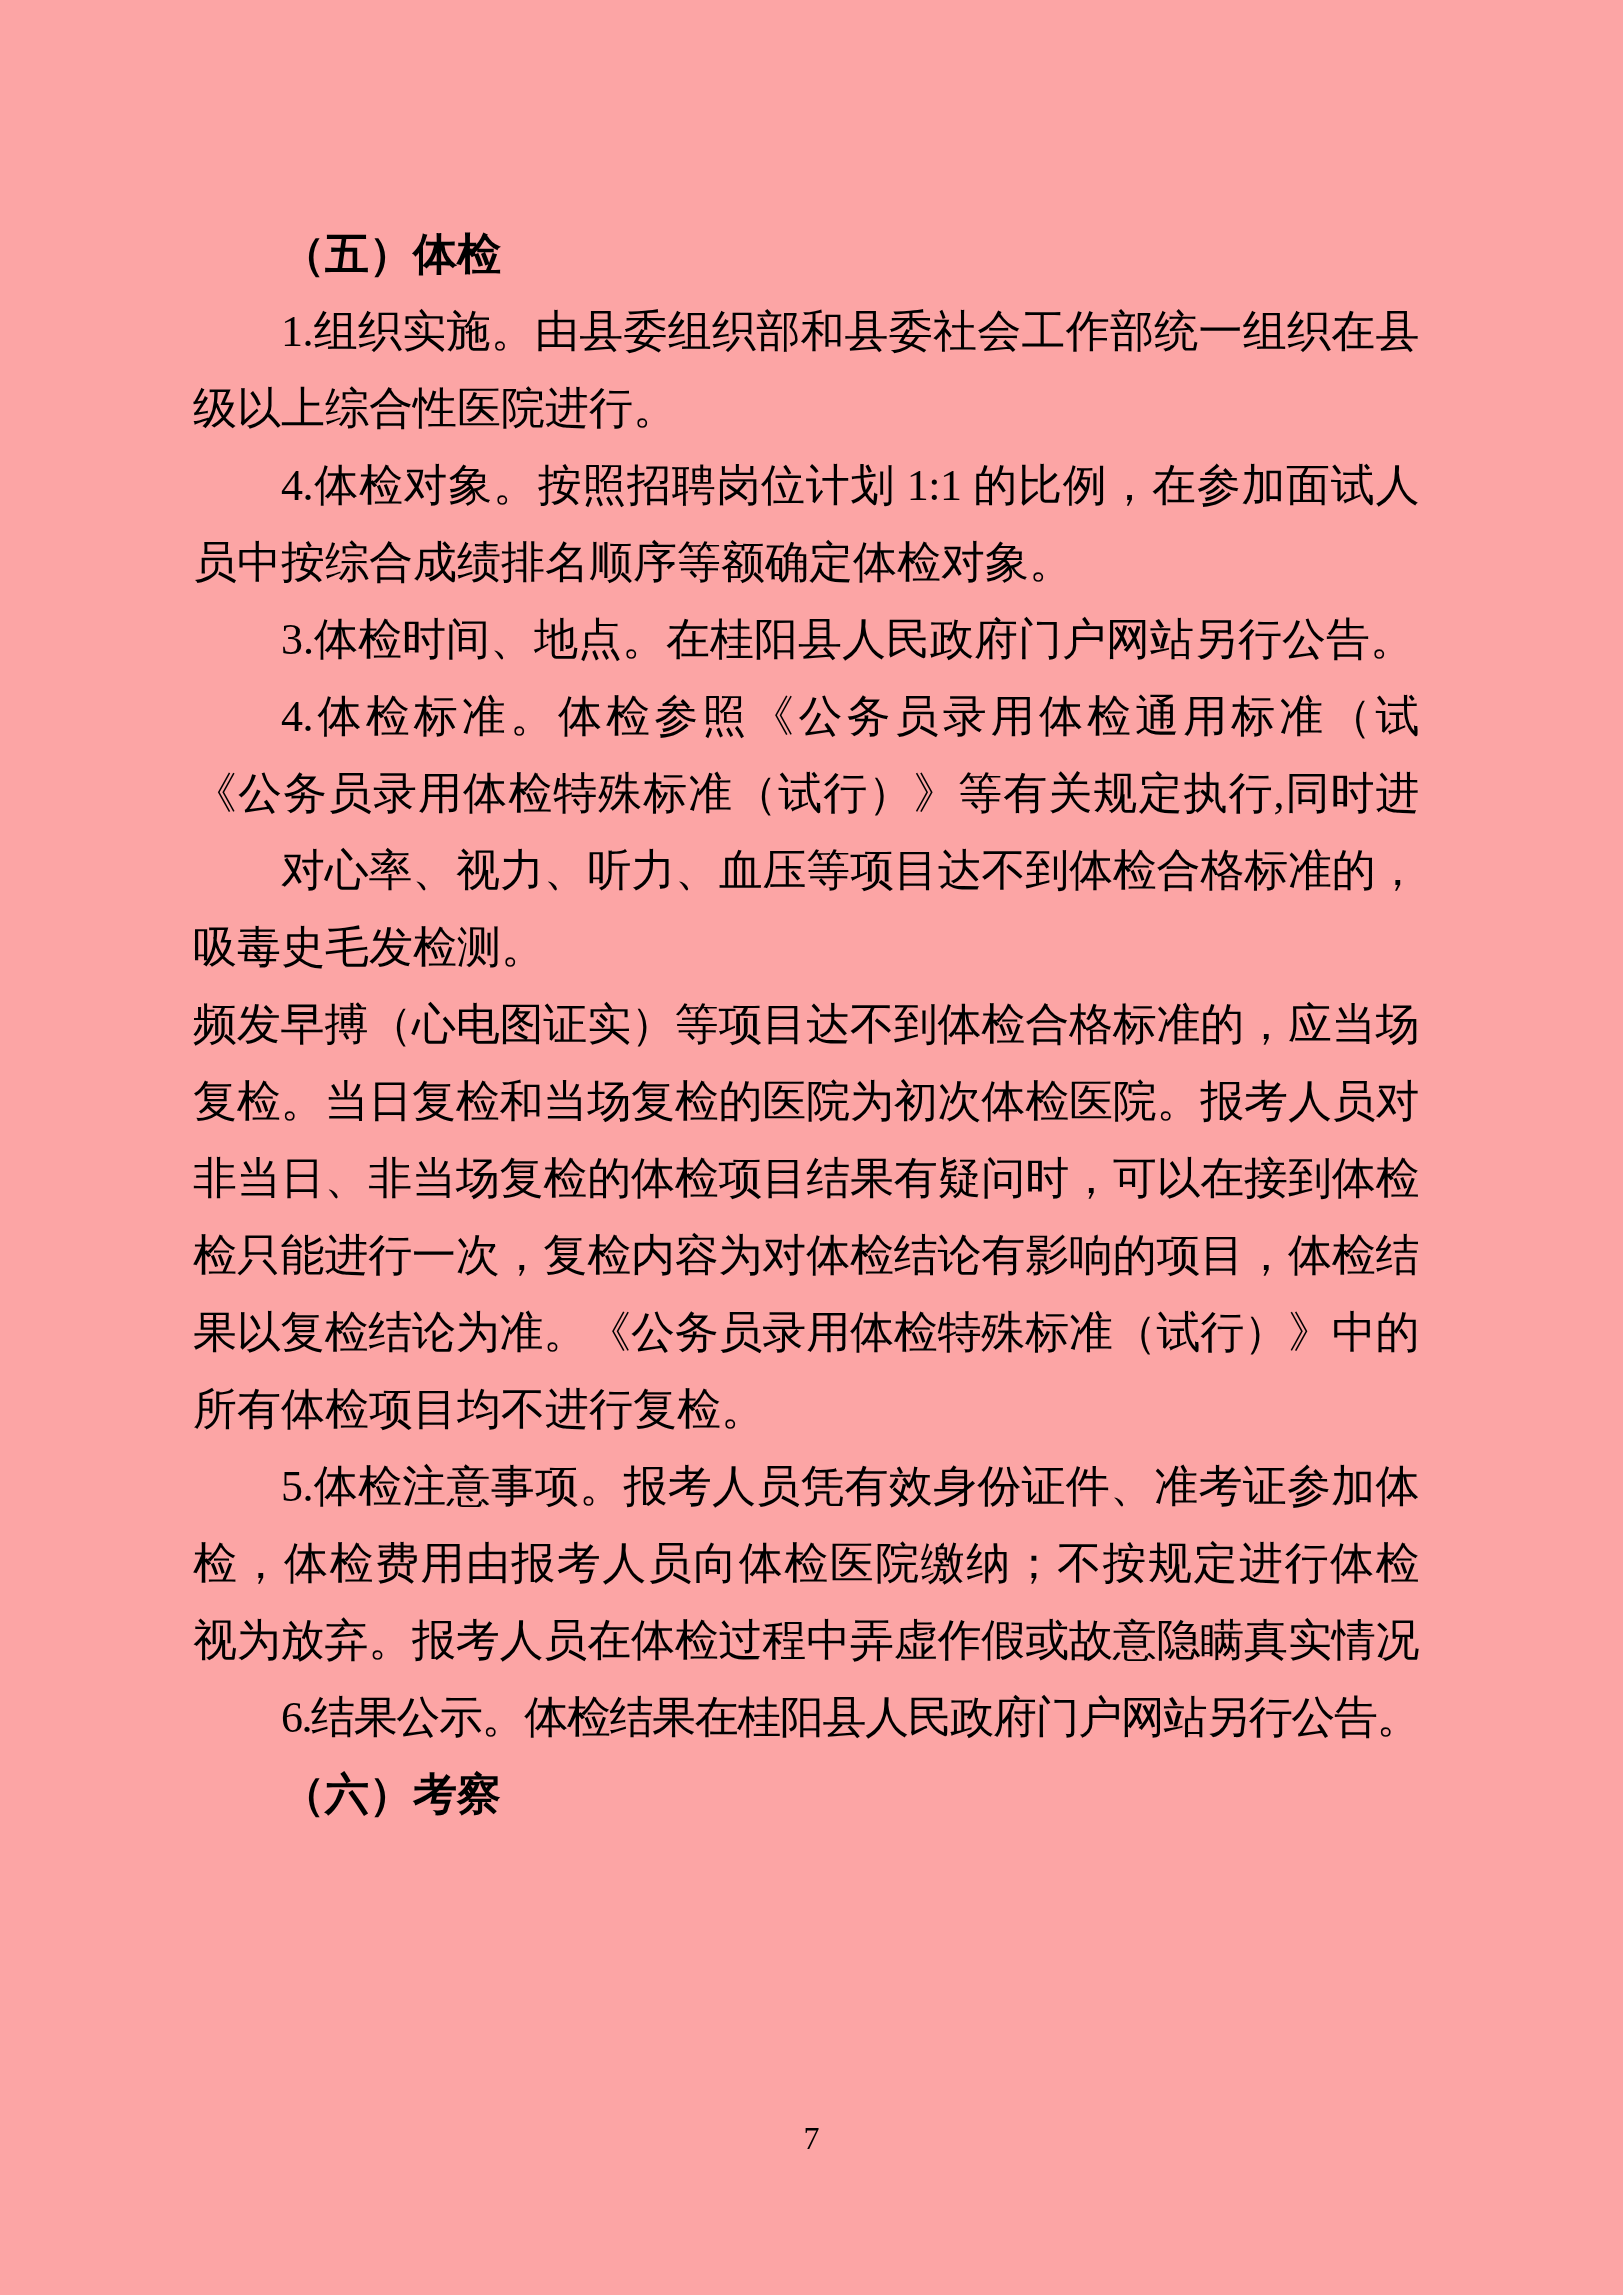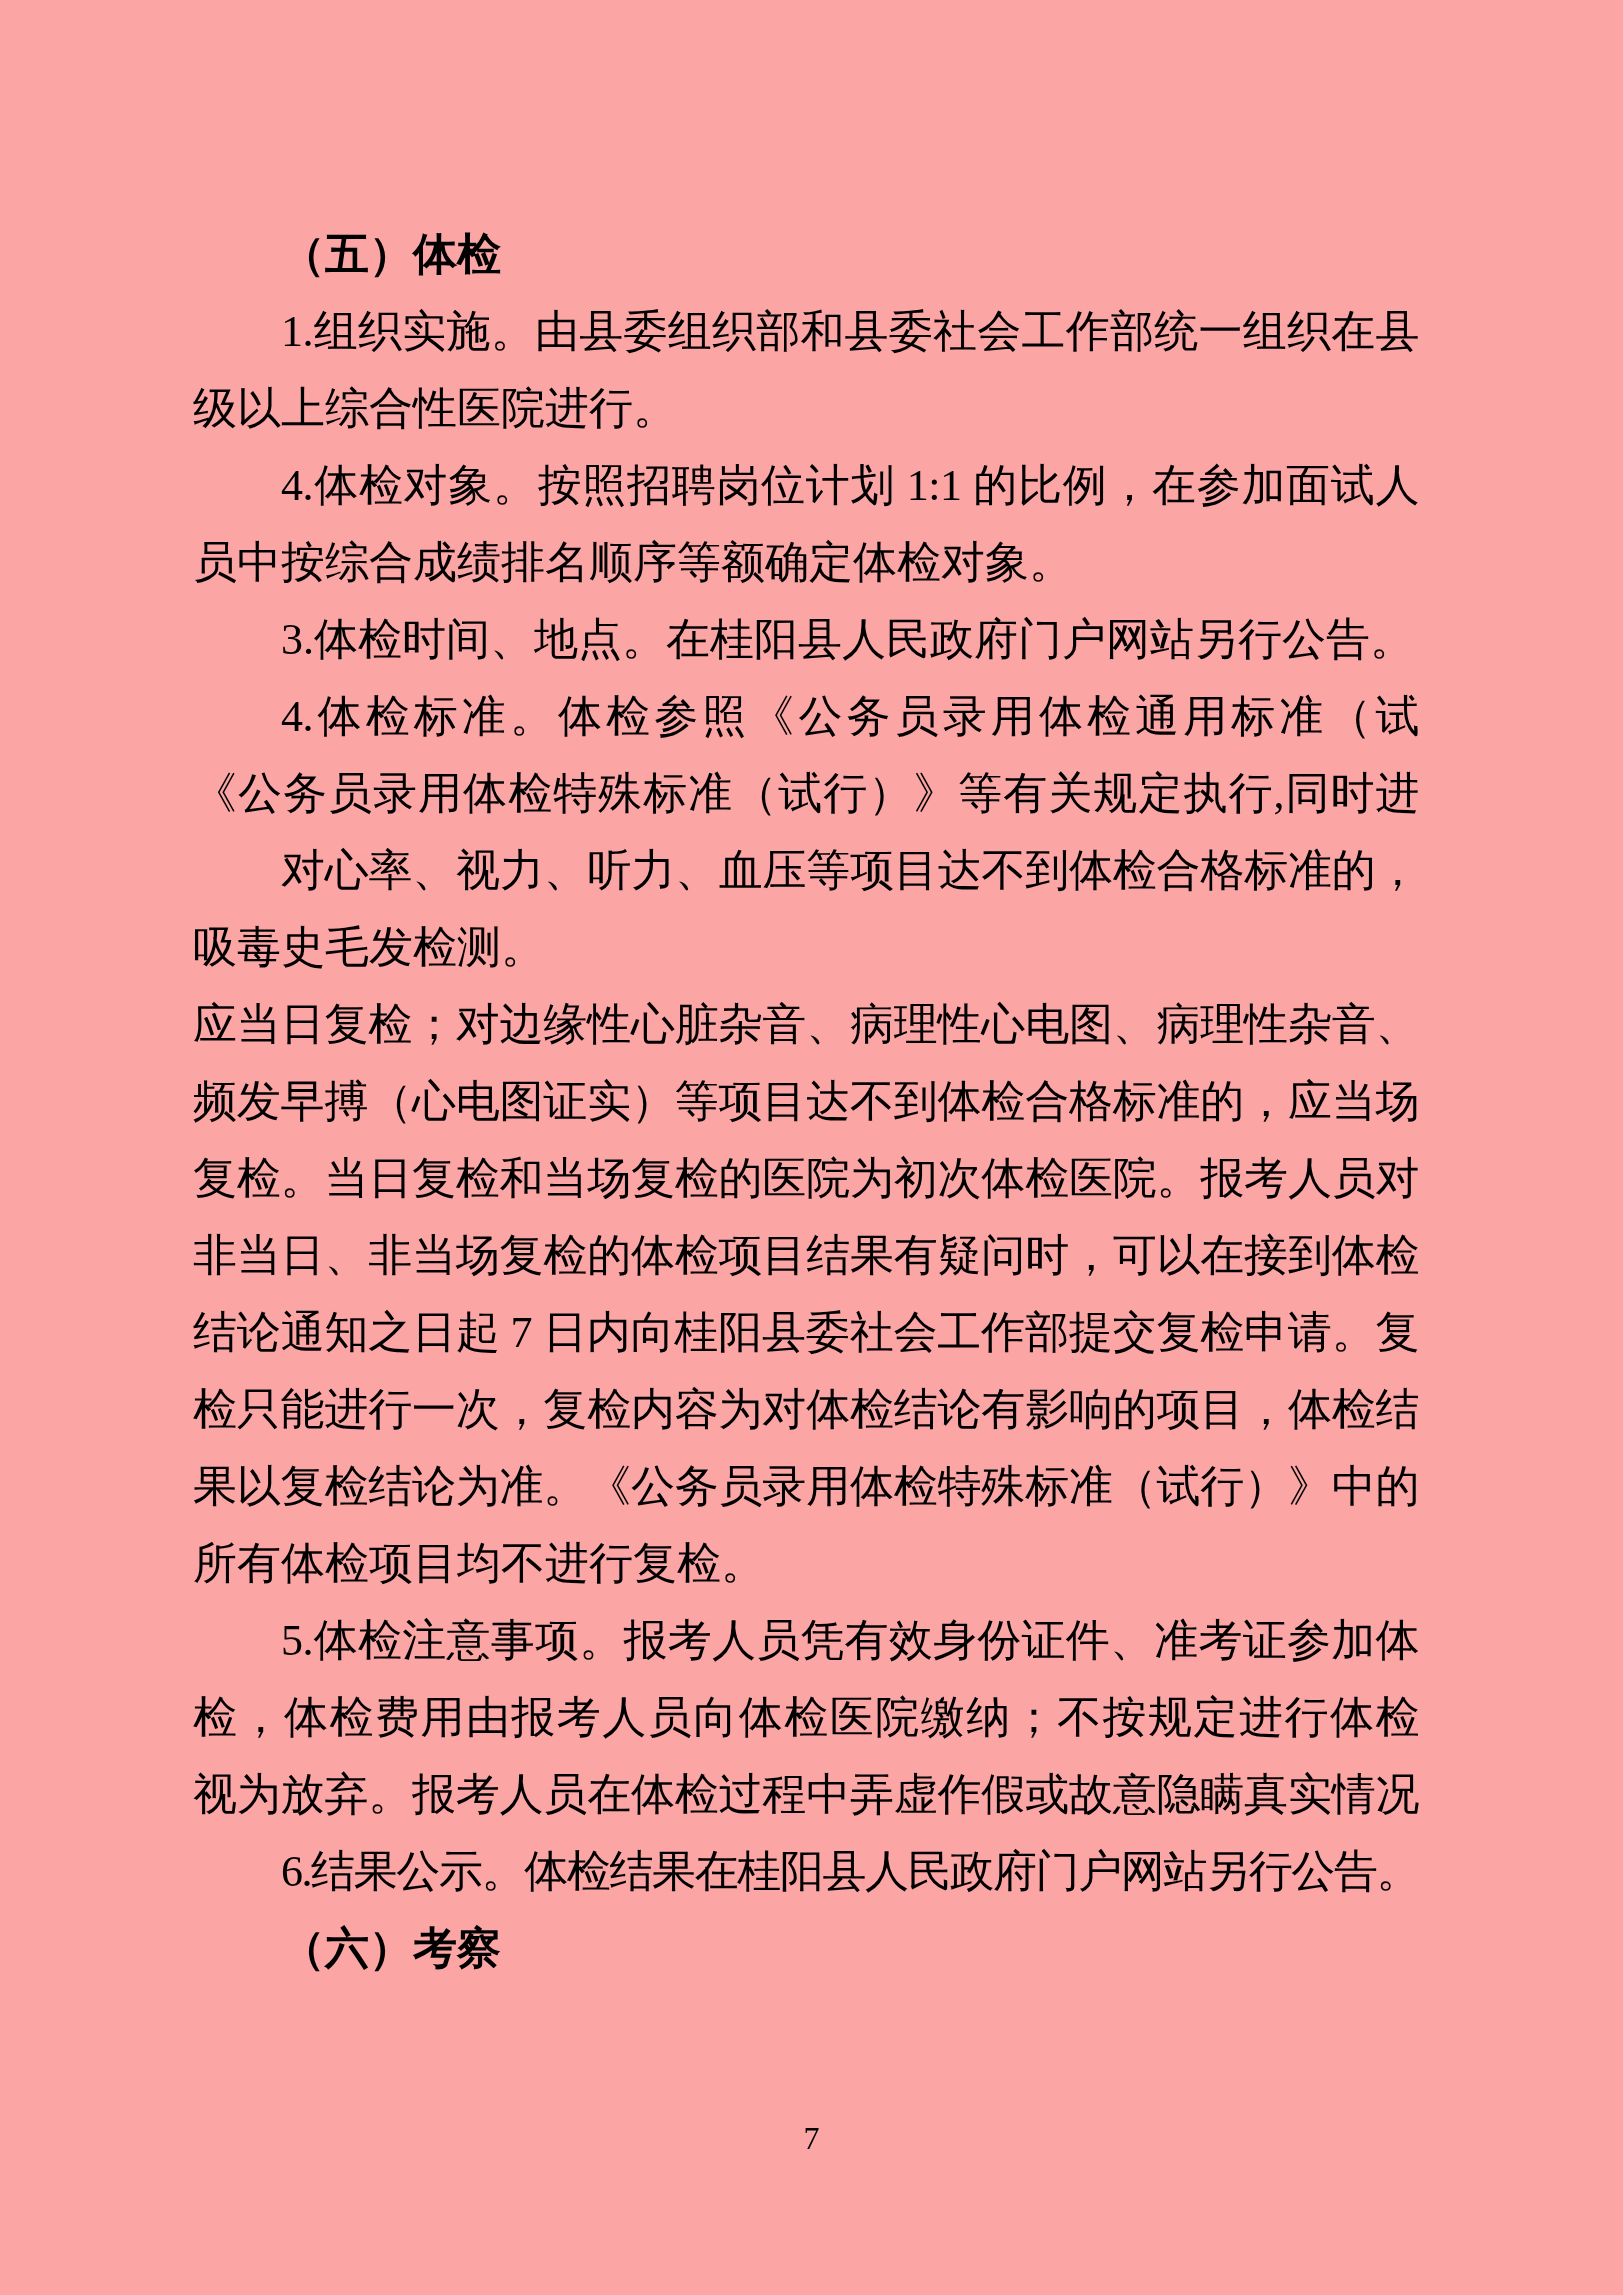--- a/index.html
+++ b/index.html
@@ -65,25 +65,23 @@
     <div class="line indent bold">（五）体检</div>
     <div class="line indent justify">1.组织实施。由县委组织部和县委社会工作部统一组织在县</div>
     <div class="line">级以上综合性医院进行。</div>
     <div class="line indent justify">4.体检对象。按照招聘岗位计划 1:1 的比例，在参加面试人</div>
     <div class="line">员中按综合成绩排名顺序等额确定体检对象。</div>
     <div class="line indent">3.体检时间、地点。在桂阳县人民政府门户网站另行公告。</div>
     <div class="line indent justify">4.体检标准。体检参照《公务员录用体检通用标准（试行）》</div>
     <div class="line justify">《公务员录用体检特殊标准（试行）》等有关规定执行,同时进行</div>
     <div class="line indent justify">对心率、视力、听力、血压等项目达不到体检合格标准的，</div>
     <div class="line">吸毒史毛发检测。</div>
-    <div class="line justify">应当日复检；对边缘性心脏杂音、病理性心电图、病理性杂音、</div>
     <div class="line justify">频发早搏（心电图证实）等项目达不到体检合格标准的，应当场</div>
     <div class="line justify">复检。当日复检和当场复检的医院为初次体检医院。报考人员对</div>
     <div class="line justify">非当日、非当场复检的体检项目结果有疑问时，可以在接到体检</div>
-    <div class="line justify">结论通知之日起 7 日内向桂阳县委社会工作部提交复检申请。复</div>
     <div class="line justify">检只能进行一次，复检内容为对体检结论有影响的项目，体检结</div>
     <div class="line justify">果以复检结论为准。《公务员录用体检特殊标准（试行）》中的</div>
     <div class="line">所有体检项目均不进行复检。</div>
     <div class="line indent justify">5.体检注意事项。报考人员凭有效身份证件、准考证参加体</div>
     <div class="line justify">检，体检费用由报考人员向体检医院缴纳；不按规定进行体检的，</div>
     <div class="line justify">视为放弃。报考人员在体检过程中弄虚作假或故意隐瞒真实情况</div>
     <div class="line indent tight justify">6.结果公示。体检结果在桂阳县人民政府门户网站另行公告。</div>
     <div class="line indent bold">（六）考察</div>
   </div>
 

